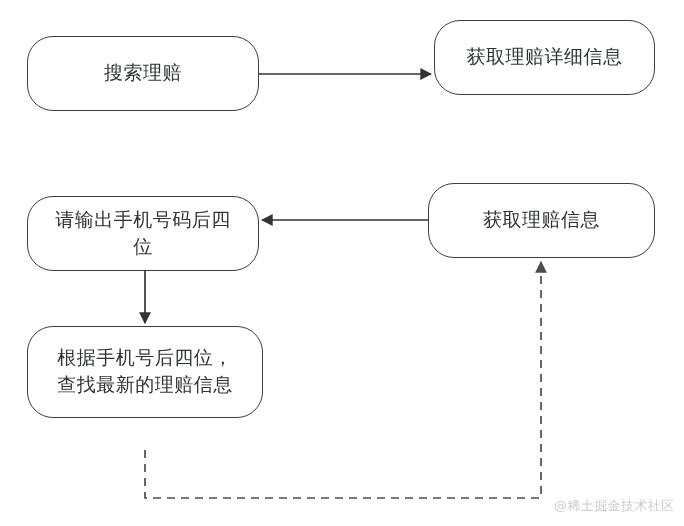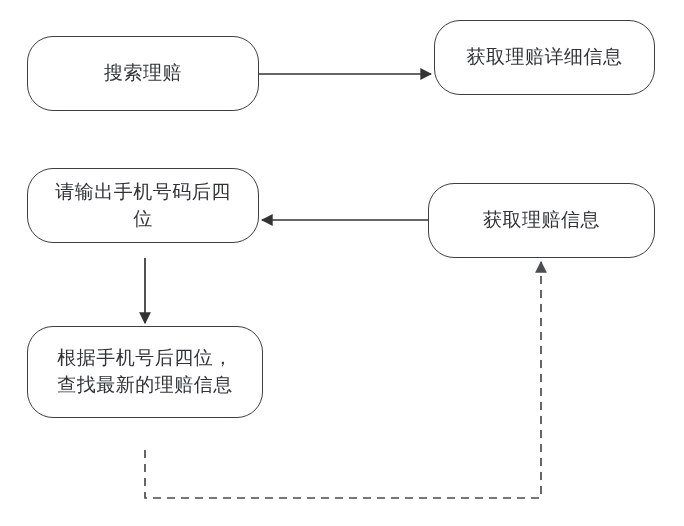--- a/index.html
+++ b/index.html
@@ -42,21 +42,21 @@
     letter-spacing: 0.5px;
     padding: 4px 26px;
     z-index: 2;
   }
   .node-label {
     display: block;
     white-space: pre-line;
   }
   #node-search-claim   { left: 27px;  top: 36px;  width: 232px; height: 75px; }
   #node-claim-detail   { left: 434px; top: 20px;  width: 221px; height: 75px; }
-  #node-input-phone    { left: 27px;  top: 168px; width: 232px; height: 75px; }
+  #node-input-phone    { left: 27px;  top: 196px; width: 232px; height: 75px; }
   #node-claim-info     { left: 428px; top: 183px; width: 227px; height: 75px; }
   #node-query-latest   { left: 27px;  top: 326px; width: 236px; height: 92px; }
 
   #watermark {
     position: absolute;
     left: 554px;
     top: 497px;
     font-size: 13px;
     color: #c9cccf;
     letter-spacing: 0.4px;
@@ -110,14 +110,15 @@
   </div>
 
   <div class="node" id="node-claim-info">
     <span class="node-label">获取理赔信息</span>
   </div>
 
   <div class="node" id="node-query-latest">
     <span class="node-label">根据手机号后四位，查找最新的理赔信息</span>
   </div>
 
+  <div id="watermark">@稀土掘金技术社区</div>
 
 </div>
 
 </body></html>

